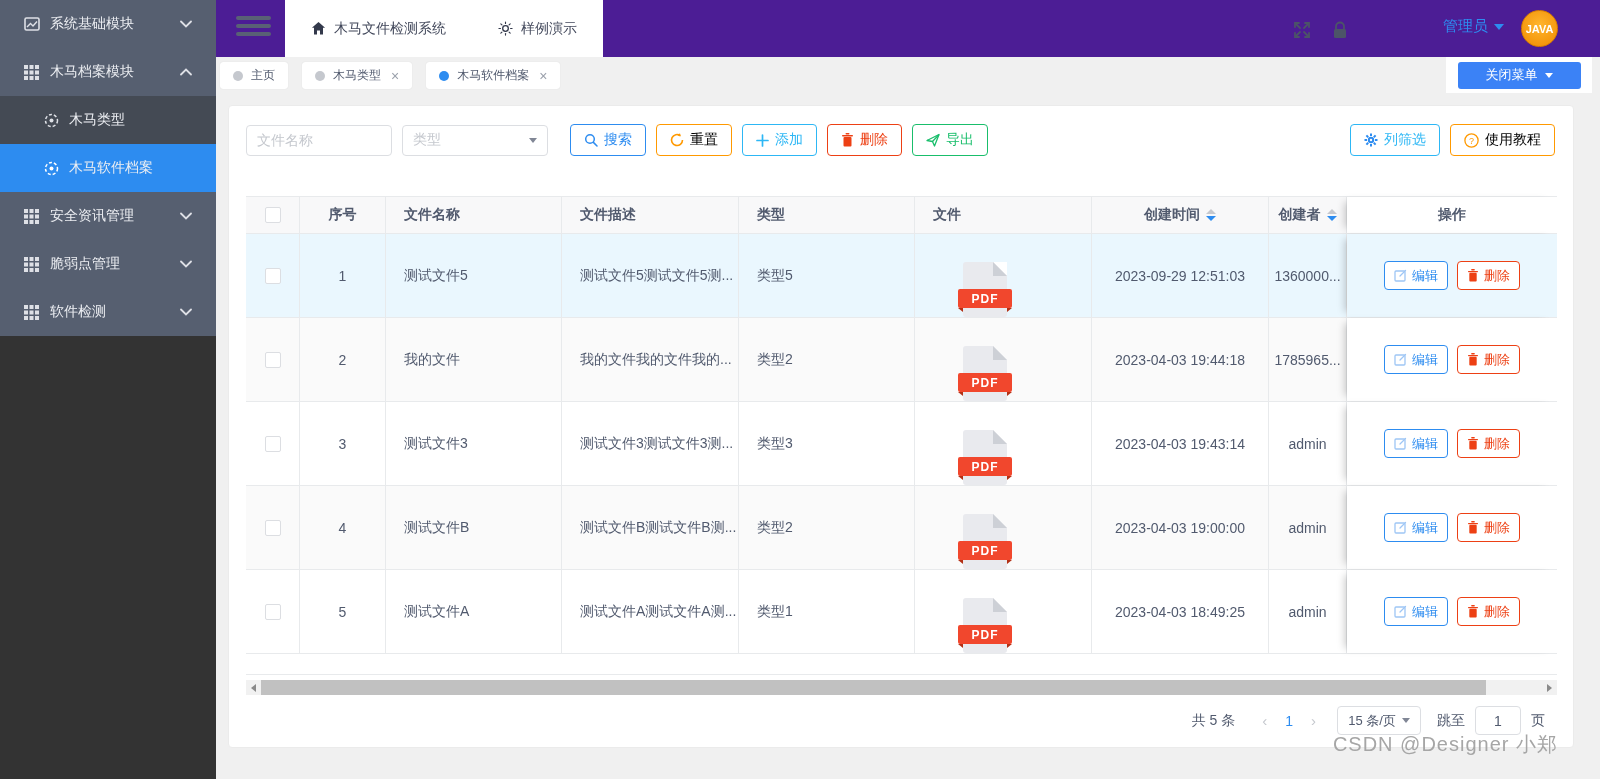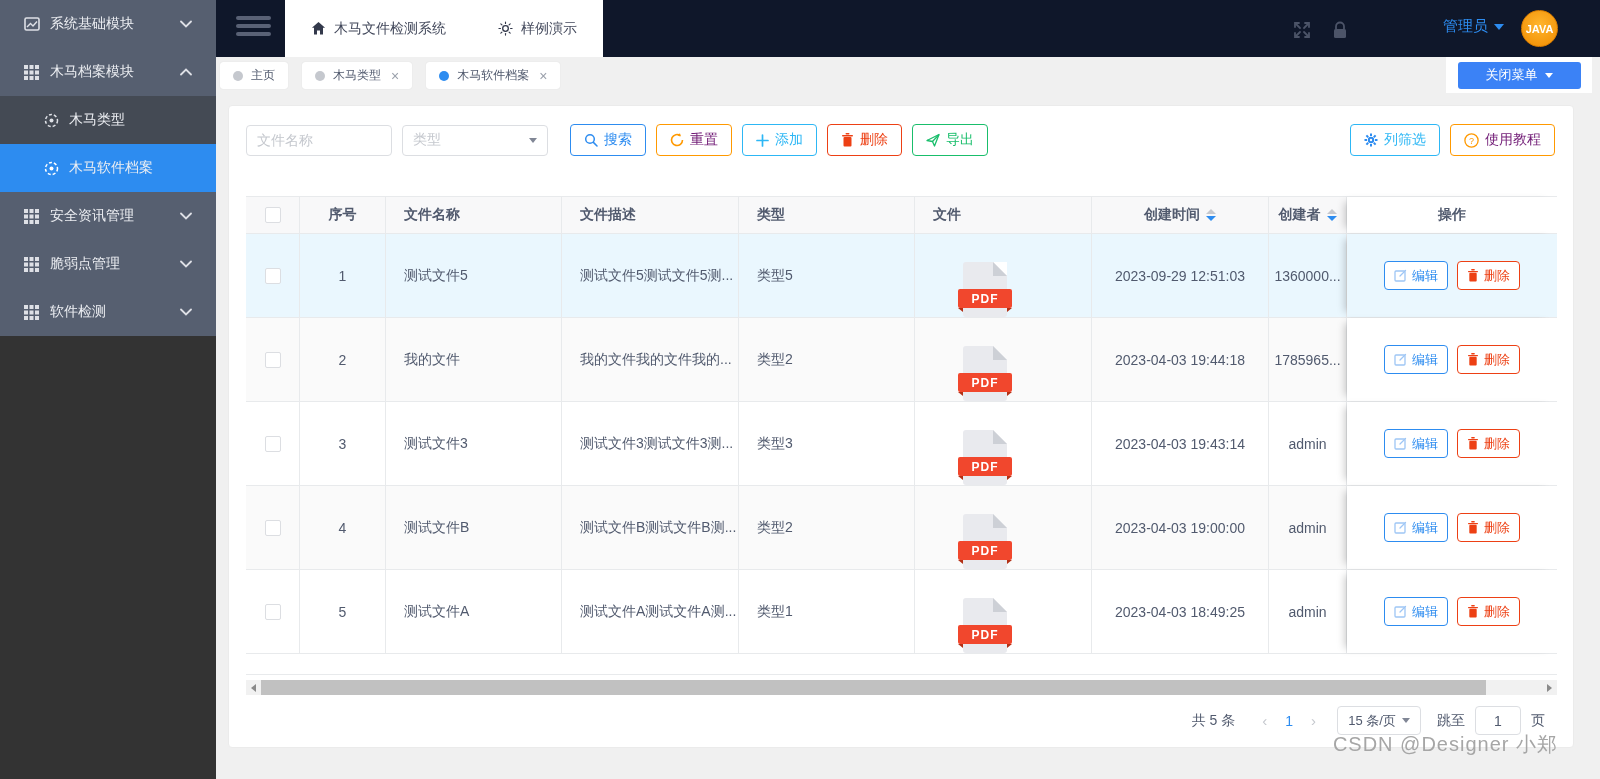--- a/index.html
+++ b/index.html
@@ -13,21 +13,21 @@
   .menu { background:#565f70; }
   .menu-item { height:48px; display:flex; align-items:center; padding:0 24px; color:#eceef2; font-size:14px; cursor:pointer; }
   .menu-item .mi-icon { width:16px; height:16px; margin-right:10px; flex:none; display:flex; align-items:center; }
   .menu-item .mi-label { flex:1; }
   .menu-item .chev { flex:none; }
   .sub-item { height:48px; display:flex; align-items:center; padding:0 24px 0 44px; color:#eceef2; font-size:14px; background:#444a54; cursor:pointer; }
   .sub-item .mi-icon { width:16px; height:16px; margin-right:9px; display:flex; align-items:center; }
   .sub-item.active { background:#2d8cf0; }
 
   
-  .topbar { position:absolute; left:216px; top:0; width:1384px; height:57px; background:#0f172a; z-index:4; }
+  .topbar { position:absolute; left:216px; top:0; width:1384px; height:57px; background:#4c1d95; z-index:4; }
   .hamburger { position:absolute; left:20px; top:16px; width:35px; height:25px; cursor:pointer; }
   .hamburger span { display:block; height:4px; background:#596175; border-radius:2px; margin-bottom:4px; }
   .top-white { position:absolute; left:69px; top:0; height:57px; background:#ffffff; display:flex; }
   .top-nav-item { display:flex; align-items:center; gap:8px; padding:0 26px; font-size:14px; color:#42485b; cursor:pointer; }
   .top-right-icon { position:absolute; top:20px; cursor:pointer; }
   .user-area { position:absolute; right:96px; top:17px; display:flex; align-items:center; gap:6px; color:#2d8cf0; font-size:15px; cursor:pointer; }
   .caret-dn { width:0; height:0; border-left:5px solid transparent; border-right:5px solid transparent; border-top:6px solid #2d8cf0; }
   .avatar { position:absolute; right:42px; top:10px; width:37px; height:37px; border-radius:50%;
             background:radial-gradient(circle at 50% 40%, #ffb52e, #f08c00); display:flex; align-items:center; justify-content:center;
             color:#ffffff; font-weight:bold; font-size:11px; cursor:pointer; border:1px solid #d97c00; }
@@ -49,21 +49,21 @@
 
   
   .filter-row { position:absolute; left:17px; top:18px; right:18px; height:32px; display:flex; align-items:center; }
   .f-input { width:146px; height:31px; border:1px solid #dcdee2; border-radius:4px; padding:0 10px; font-size:14px; color:#515a6e; outline:none; font-family:inherit; }
   .f-input::placeholder { color:#c5c8ce; }
   .f-select { width:146px; height:31px; border:1px solid #dcdee2; border-radius:4px; margin-left:10px; display:flex; align-items:center; padding:0 10px; font-size:14px; color:#c5c8ce; cursor:pointer; background:#fff; position:relative; }
   .f-select .sel-caret { position:absolute; right:10px; top:12px; width:0; height:0; border-left:4px solid transparent; border-right:4px solid transparent; border-top:5px solid #808695; }
   .btn { height:32px; display:inline-flex; align-items:center; gap:6px; padding:0 13px; border-radius:4px; font-size:14px; background:#fff; cursor:pointer; margin-left:10px; font-family:inherit; }
   .btn:first-of-type { margin-left:22px; }
   .btn-blue   { border:1px solid #2d8cf0; color:#2d8cf0; }
-  .btn-orange { border:1px solid #ff9900; color:#701a75; }
+  .btn-orange { border:1px solid #ff9900; color:#000000; }
   .btn-sky    { border:1px solid #2db7f5; color:#2db7f5; }
   .btn-red    { border:1px solid #ed4014; color:#ed4014; }
   .btn-green  { border:1px solid #19be6b; color:#19be6b; }
   .filter-spacer { flex:1; }
 
   
   .tbl { position:absolute; left:17px; top:90px; width:1311px; }
   .t-row { display:flex; align-items:stretch; }
   .t-head { height:38px; background:#f8f8f9; border-top:1px solid #e8eaec; border-bottom:1px solid #e8eaec; font-weight:bold; }
   .t-cell { display:flex; align-items:center; padding:0 18px; font-size:14px; color:#515a6e; border-right:1px solid #e8eaec; overflow:hidden; white-space:nowrap; }

